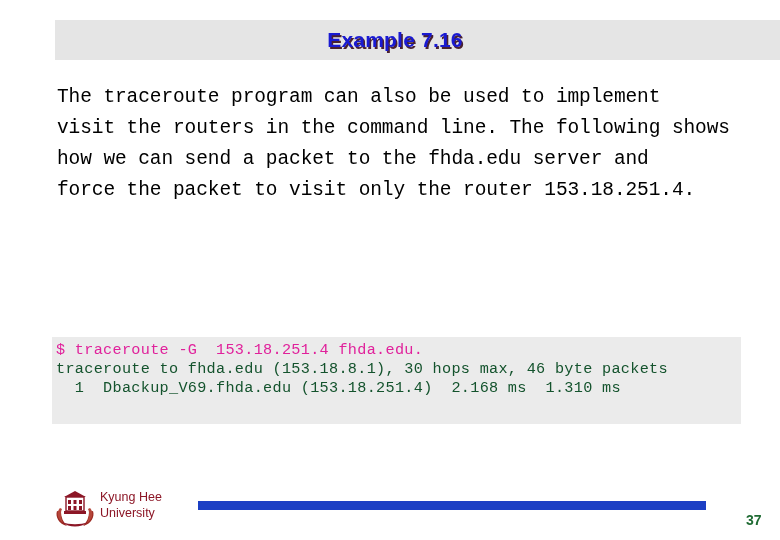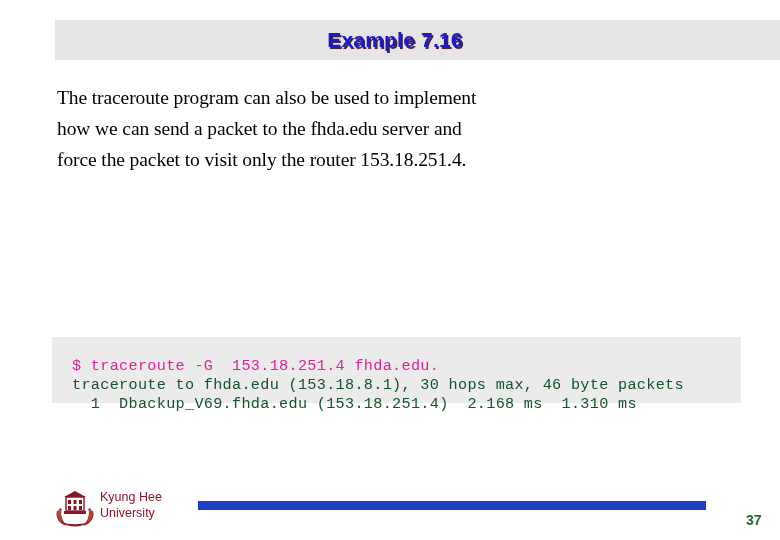--- a/index.html
+++ b/index.html
@@ -50,37 +50,37 @@
   }
 
   
   #body-text {
     position: absolute;
     left: 57px;
     top: 82px;
     width: 670px;
   }
   .body-line {
-    font-family: Liberation Serif, serif;
+    font-family: Liberation Mono, monospace;
     font-size: 19.5px;
     color: #000000;
     line-height: 31px;
     white-space: nowrap;
     letter-spacing: -0.1px;
   }
 
   
   #code-block {
     position: absolute;
     left: 52px;
     top: 337px;
     width: 689px;
-    height: 66px;
+    height: 87px;
     background: #ebebeb;
-    padding: 16px;
+    padding: 0;
     box-sizing: border-box;
   }
   .code-line {
     font-family: "Liberation Mono", "DejaVu Sans Mono", monospace;
     font-size: 15.2px;
     line-height: 19px;
     color: #14532d;
     white-space: pre;
     letter-spacing: 0.3px;
   }
@@ -134,20 +134,21 @@
 <body>
 
 <div id="slide">
 
   <div id="title-banner">
     <div id="title-text">Example 7.16</div>
   </div>
 
   <div id="body-text">
     <div class="body-line">The traceroute program can also be used to implement</div>
+    <div class="body-line">visit the routers in the command line. The following shows</div>
     <div class="body-line">how we can send a packet to the fhda.edu server and</div>
     <div class="body-line">force the packet to visit only the router 153.18.251.4.</div>
   </div>
 
   <div id="code-block">
     <div id="code-inner">
       <div class="code-line cmd">$ traceroute -G  153.18.251.4 fhda.edu.</div>
       <div class="code-line">traceroute to fhda.edu (153.18.8.1), 30 hops max, 46 byte packets</div>
       <div class="code-line">  1  Dbackup_V69.fhda.edu (153.18.251.4)  2.168 ms  1.310 ms</div>
     </div>

